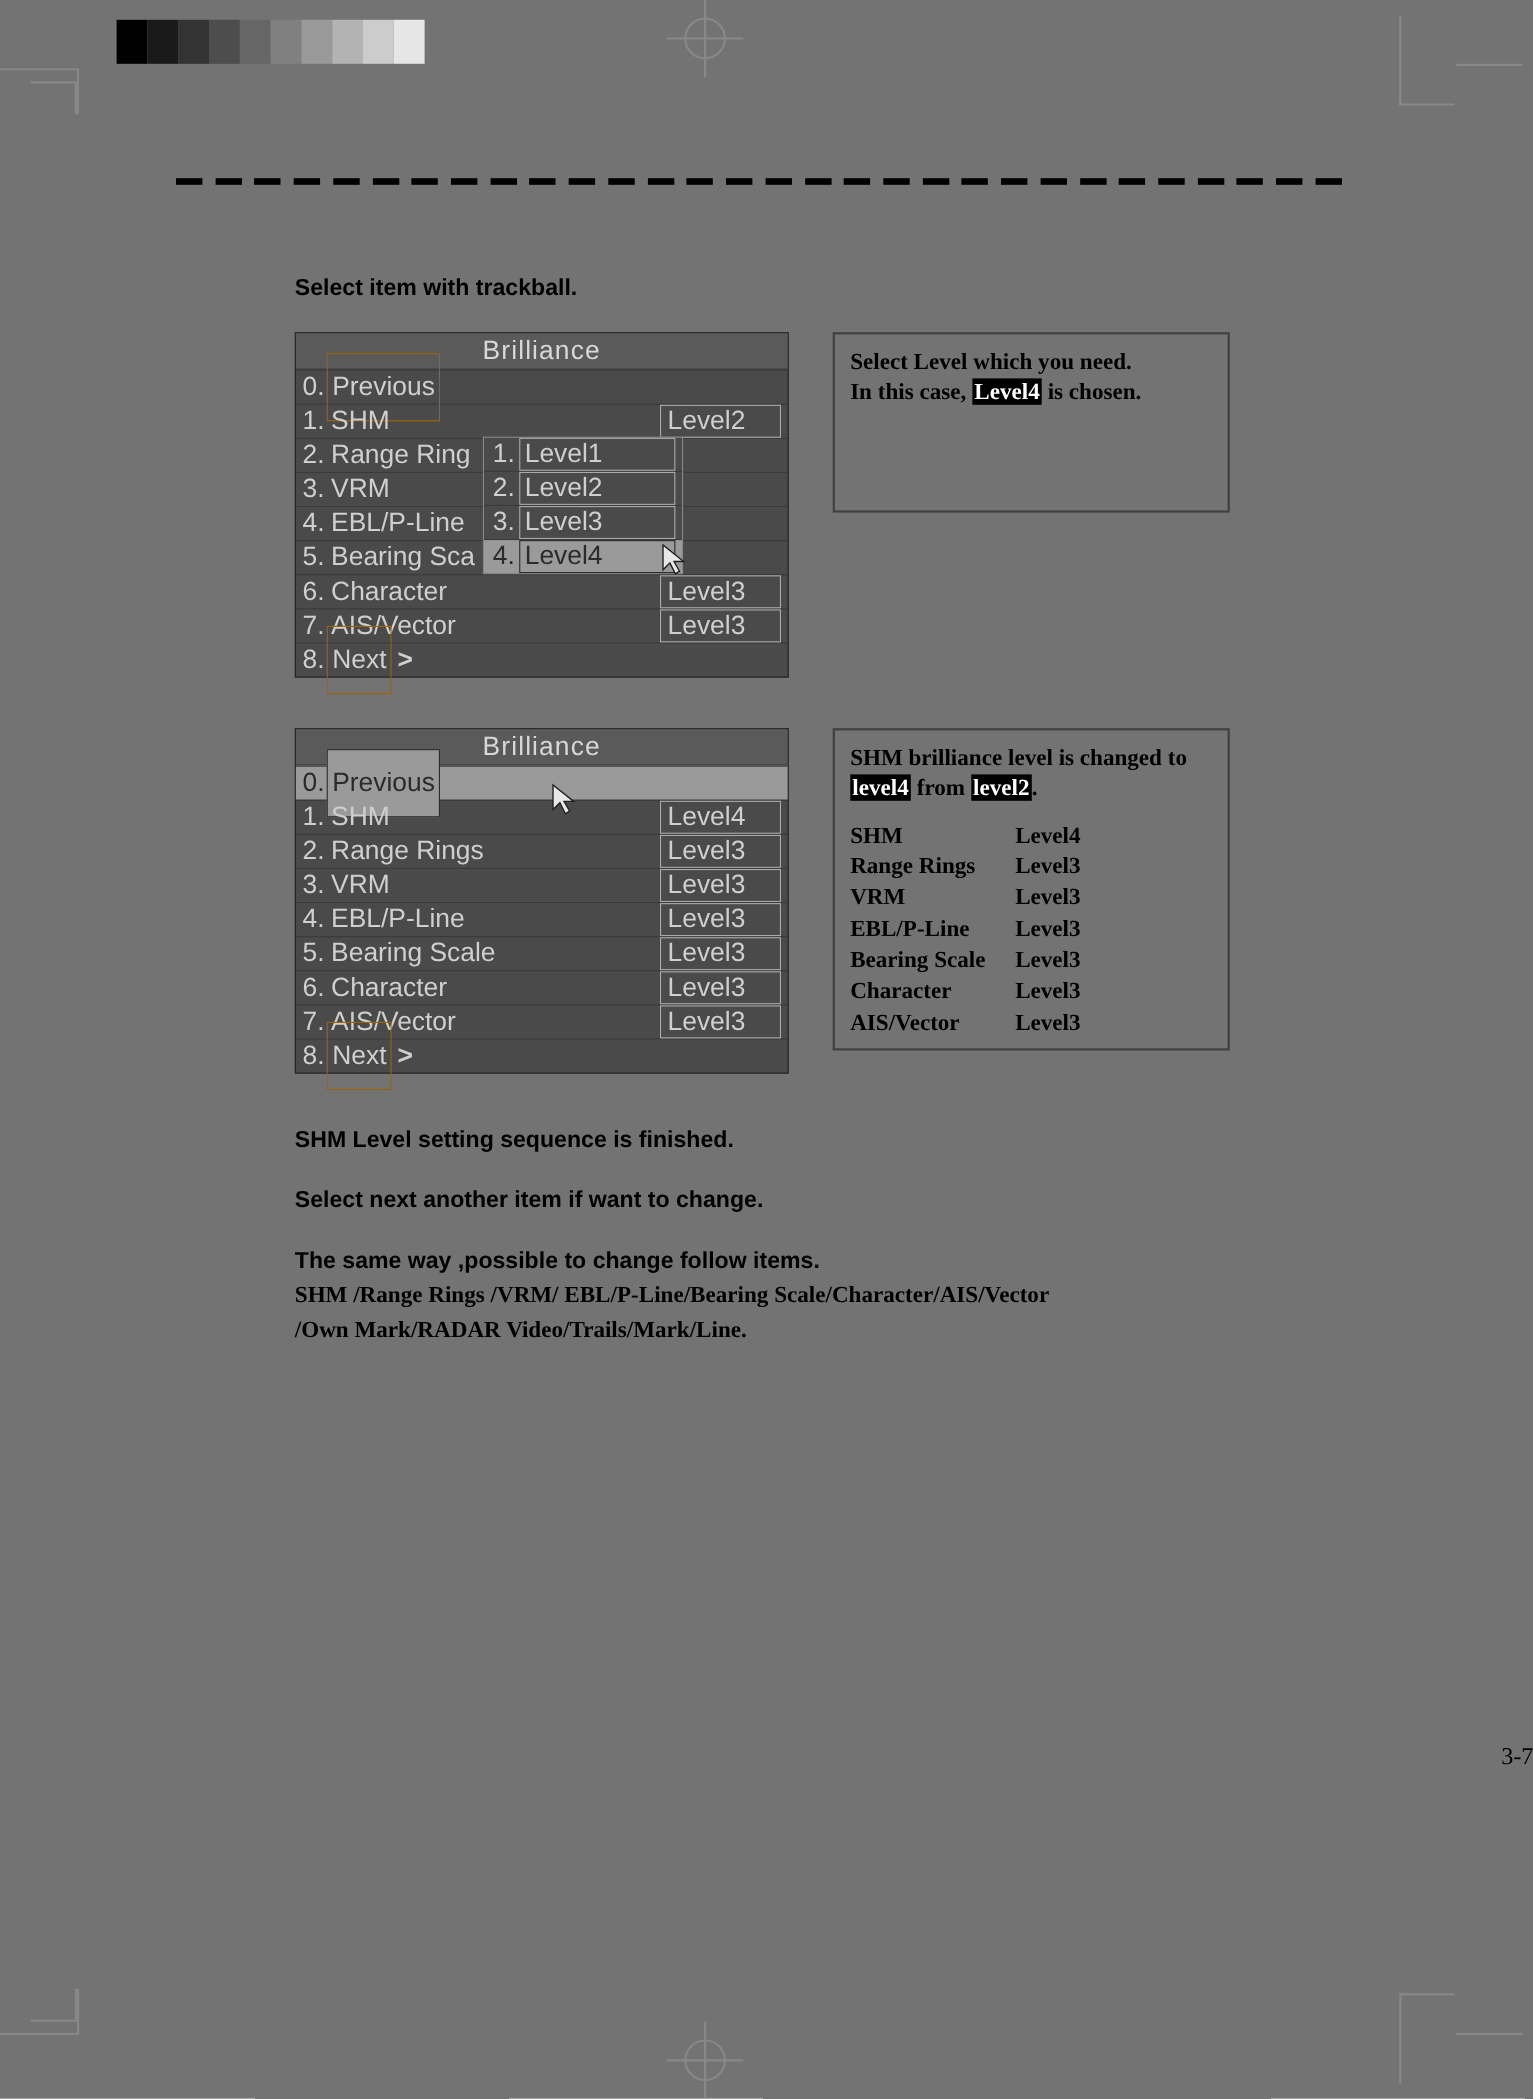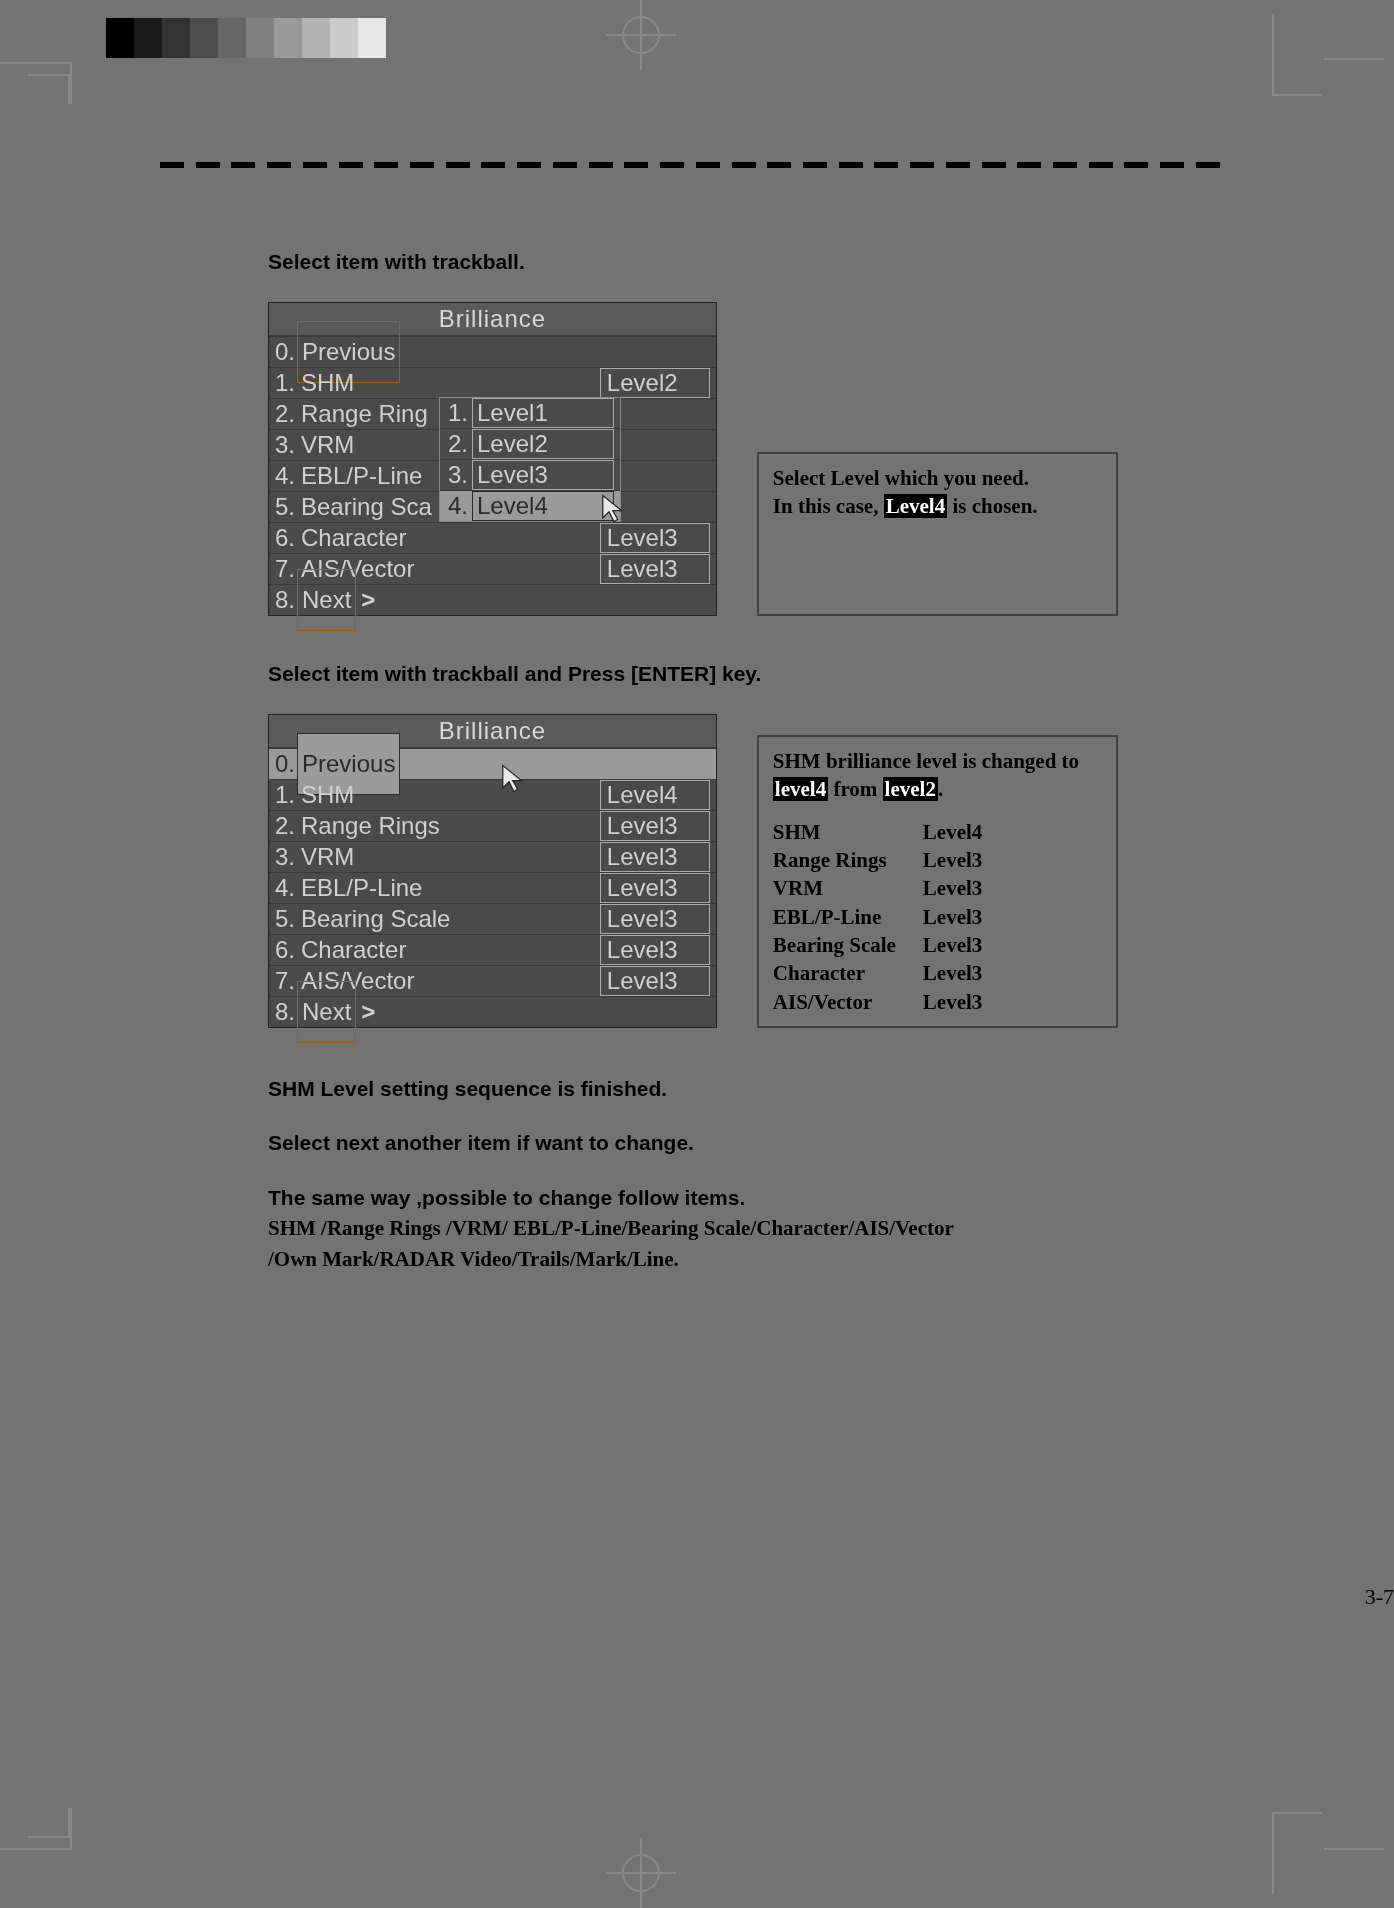--- a/index.html
+++ b/index.html
@@ -42,21 +42,21 @@
   .submenu .snum{width:22px;text-align:right;margin-right:4px}
   .submenu .slab{flex:1;border:1px solid #aaa;padding:0 4px}
   .submenu .srow.sel{background:#9a9a9a;color:#2b2b2b}
   .submenu .srow.sel .slab{border-color:#2b2b2b;background:#9a9a9a}
   .sel-row{background:#9a9a9a;color:#2b2b2b}
   .sel-row .r-lab.boxed{background:#9a9a9a;border-color:#2b2b2b}
   
   .cursor{position:absolute;width:30px;height:30px;z-index:5}
   .cursor svg{width:30px;height:30px}
   
-  .row-figs{display:flex;align-items:flex-end;gap:40px;margin-bottom:46px}
+  .row-figs{display:flex;align-items:flex-start;gap:40px;margin-bottom:46px}
   .side{border:2px solid #404040;padding:10px 14px;font-size:21px;line-height:1.35;width:330px;font-family:"Times New Roman",Times,serif}
   .side .inv{background:#000;color:#fff;padding:0 2px}
   .side-table{margin-top:14px;font-weight:bold}
   .side-table div{display:flex}
   .side-table .k{width:150px}
   
   .para{margin:0 0 24px 0;line-height:1.45}
   .pagefoot{position:absolute;left:0;width:100%;text-align:right;top:1584px;font-size:22px}
 </style>
 </head>
@@ -207,21 +207,20 @@
         </div>
 
     <div class="side" style="height:140px">
       <div><b>Select Level which you need.</b></div>
       <div>
         <b>In this case, </b><span class="inv"><b>Level4</b></span><b> is chosen.</b>
       </div>
     </div>
   </div>
 
-  <p class="step bold">Select item with trackball and Press [ENTER] key.</p>
 
   <div class="row-figs">
 
     <div class="radar" id="radarB">
           <div class="radar-title">Brilliance</div>
           <div class="radar-row sel-row">
             <span class="r-num">0.</span>
             <span class="r-lab boxed">Previous</span>
             <span style="flex: 1 1 0%;"></span>
           </div>

